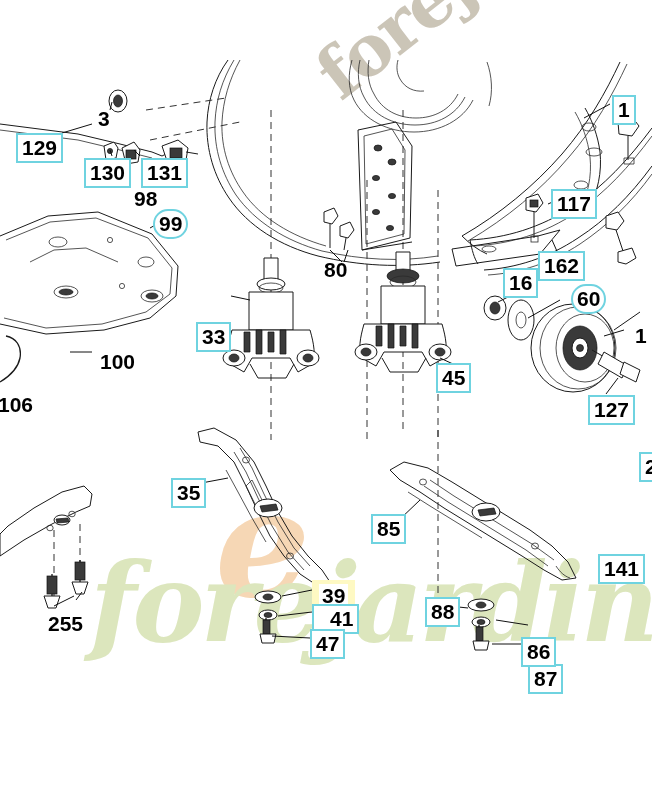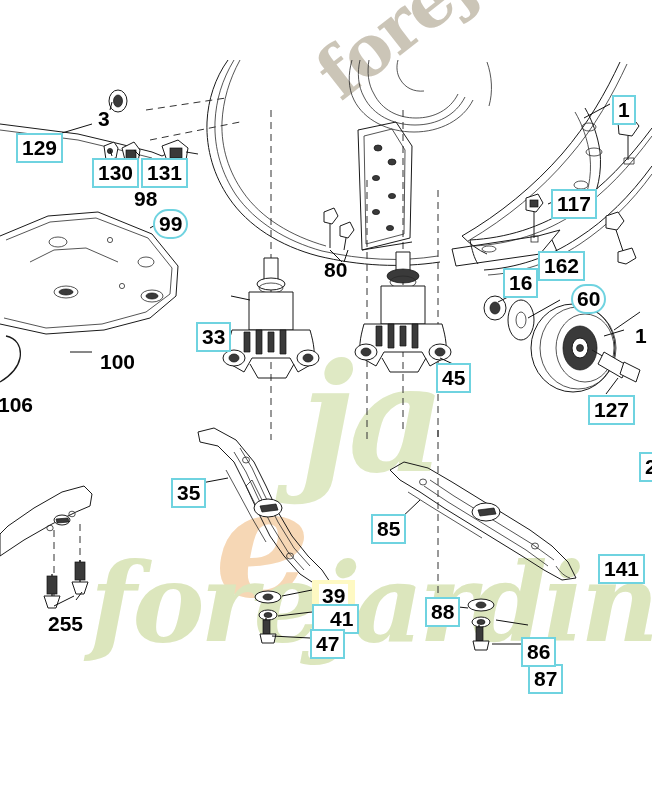--- a/index.html
+++ b/index.html
@@ -61,21 +61,20 @@
   .cal.hl > .inner{
     display:block;background:#ffffff;padding:1px 3px 2px 3px;
   }
   .cal.plain{border:none;background:transparent;}
 </style>
 </head>
 <body>
 
 <div id="stage">
 
-  <div class="wm" id="wm-green2">ja</div>
   <div class="wm" id="wm-orange">e</div>
   <div class="wm" id="wm-diag">forejardin.com</div>
   <div class="wm" id="wm-script">forejardin</div>
 
   <svg id="art" viewBox="0 0 652 800">
 
     <g>
       <path class="ln" d="M228,60 C215,78 208,100 207,122 C206,150 214,176 229,198
                           C248,226 280,246 318,256"></path>
       <path class="thin" d="M234,60 C222,80 216,100 215,122 C214,149 222,174 236,195
@@ -353,21 +352,21 @@
       <path class="lead" d="M560,300 L528,318"></path>
       <path class="lead" d="M624,330 L604,336"></path>
       <path class="lead" d="M606,394 L618,378"></path>
     </g>
   </svg>
 
   <div class="cal boxed" style="left:16px;top:133px;"><span>129</span></div>
 
   <div class="cal plain" style="left:94px;top:106px;"><span>3</span></div>
 
-  <div class="cal boxed" style="left:84px;top:158px;margin-left:8px;"><span>130</span></div>
+  <div class="cal boxed" style="left:84px;top:158px;"><span>130</span></div>
 
   <div class="cal boxed" style="left:141px;top:158px;"><span>131</span></div>
 
   <div class="cal plain" style="left:130px;top:186px;"><span>98</span></div>
 
   <div class="cal boxed" style="left:153px;top:209px;border-radius:15px;"><span>99</span></div>
 
   <div class="cal plain" style="left:96px;top:349px;"><span>100</span></div>
 
   <div class="cal plain" style="left:-6px;top:392px;"><span>106</span></div>

